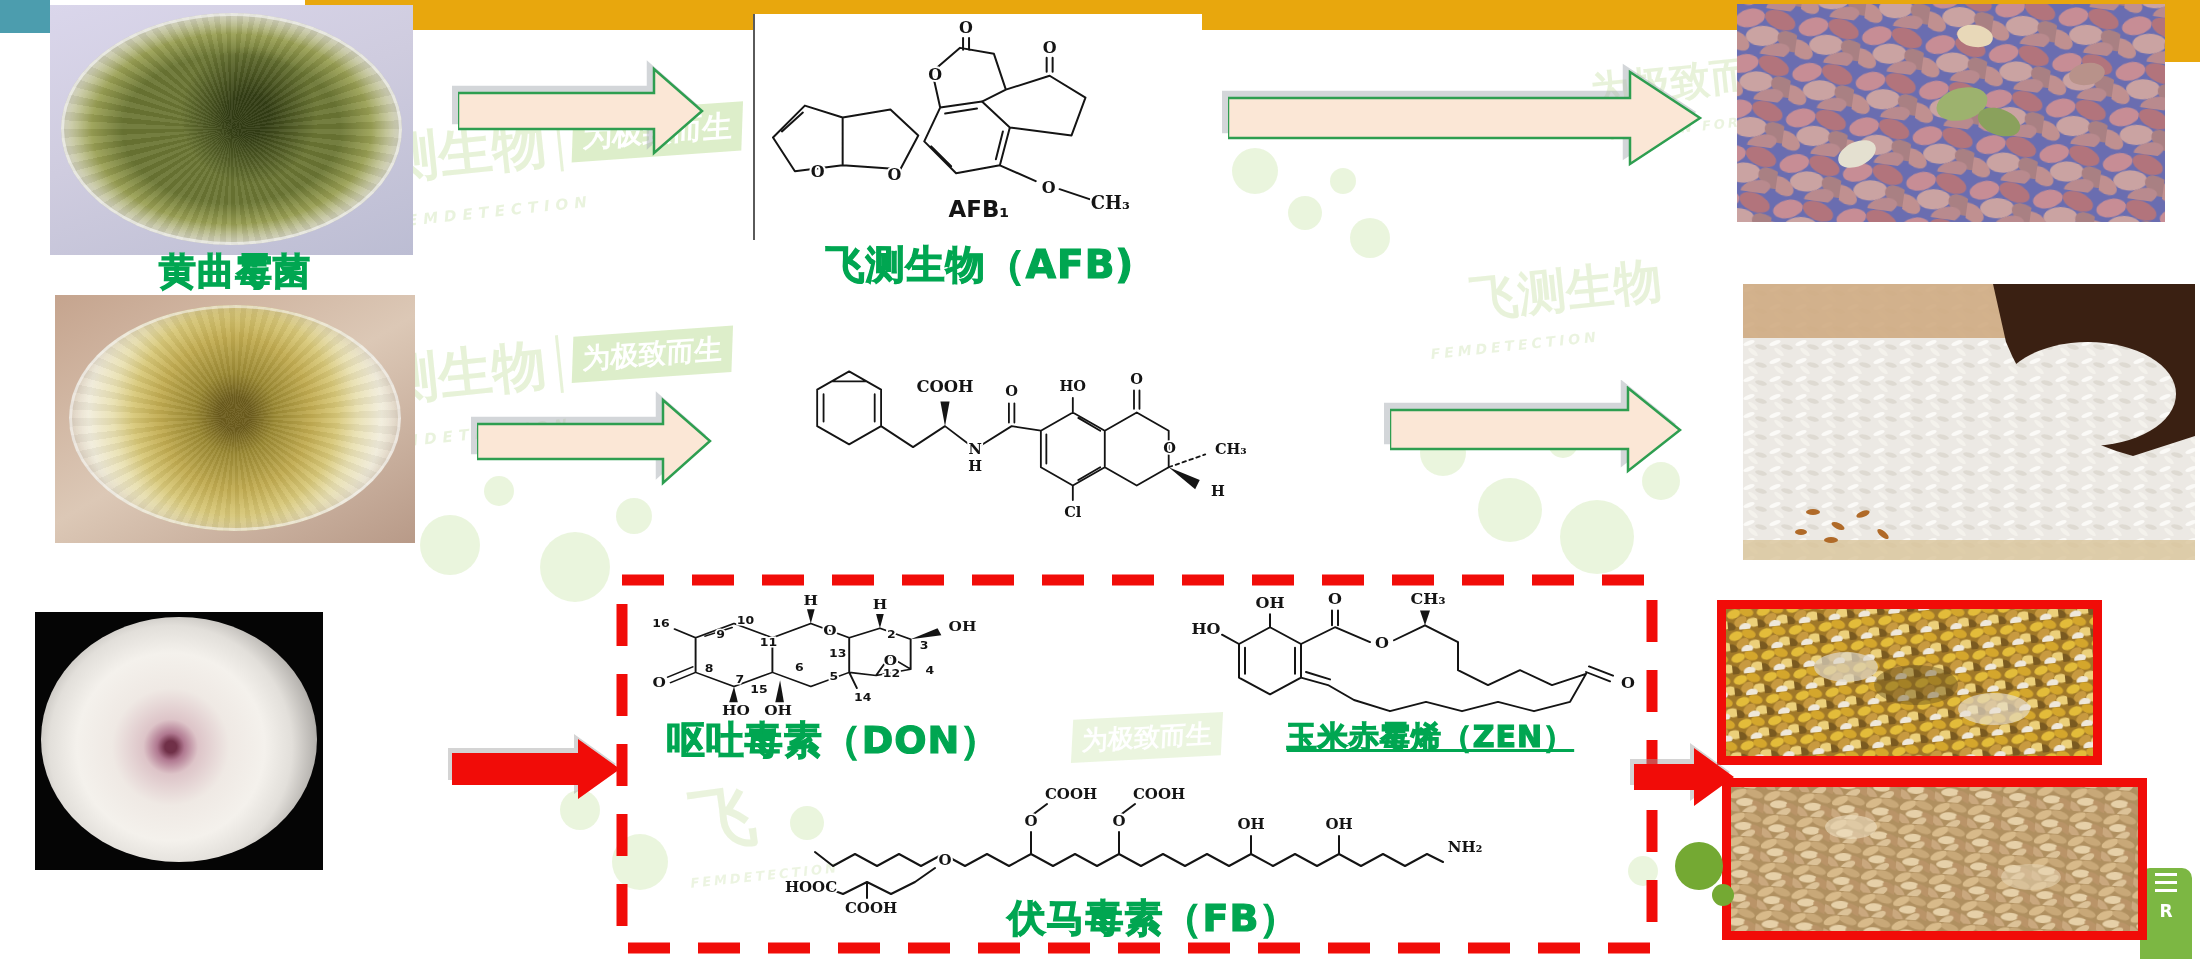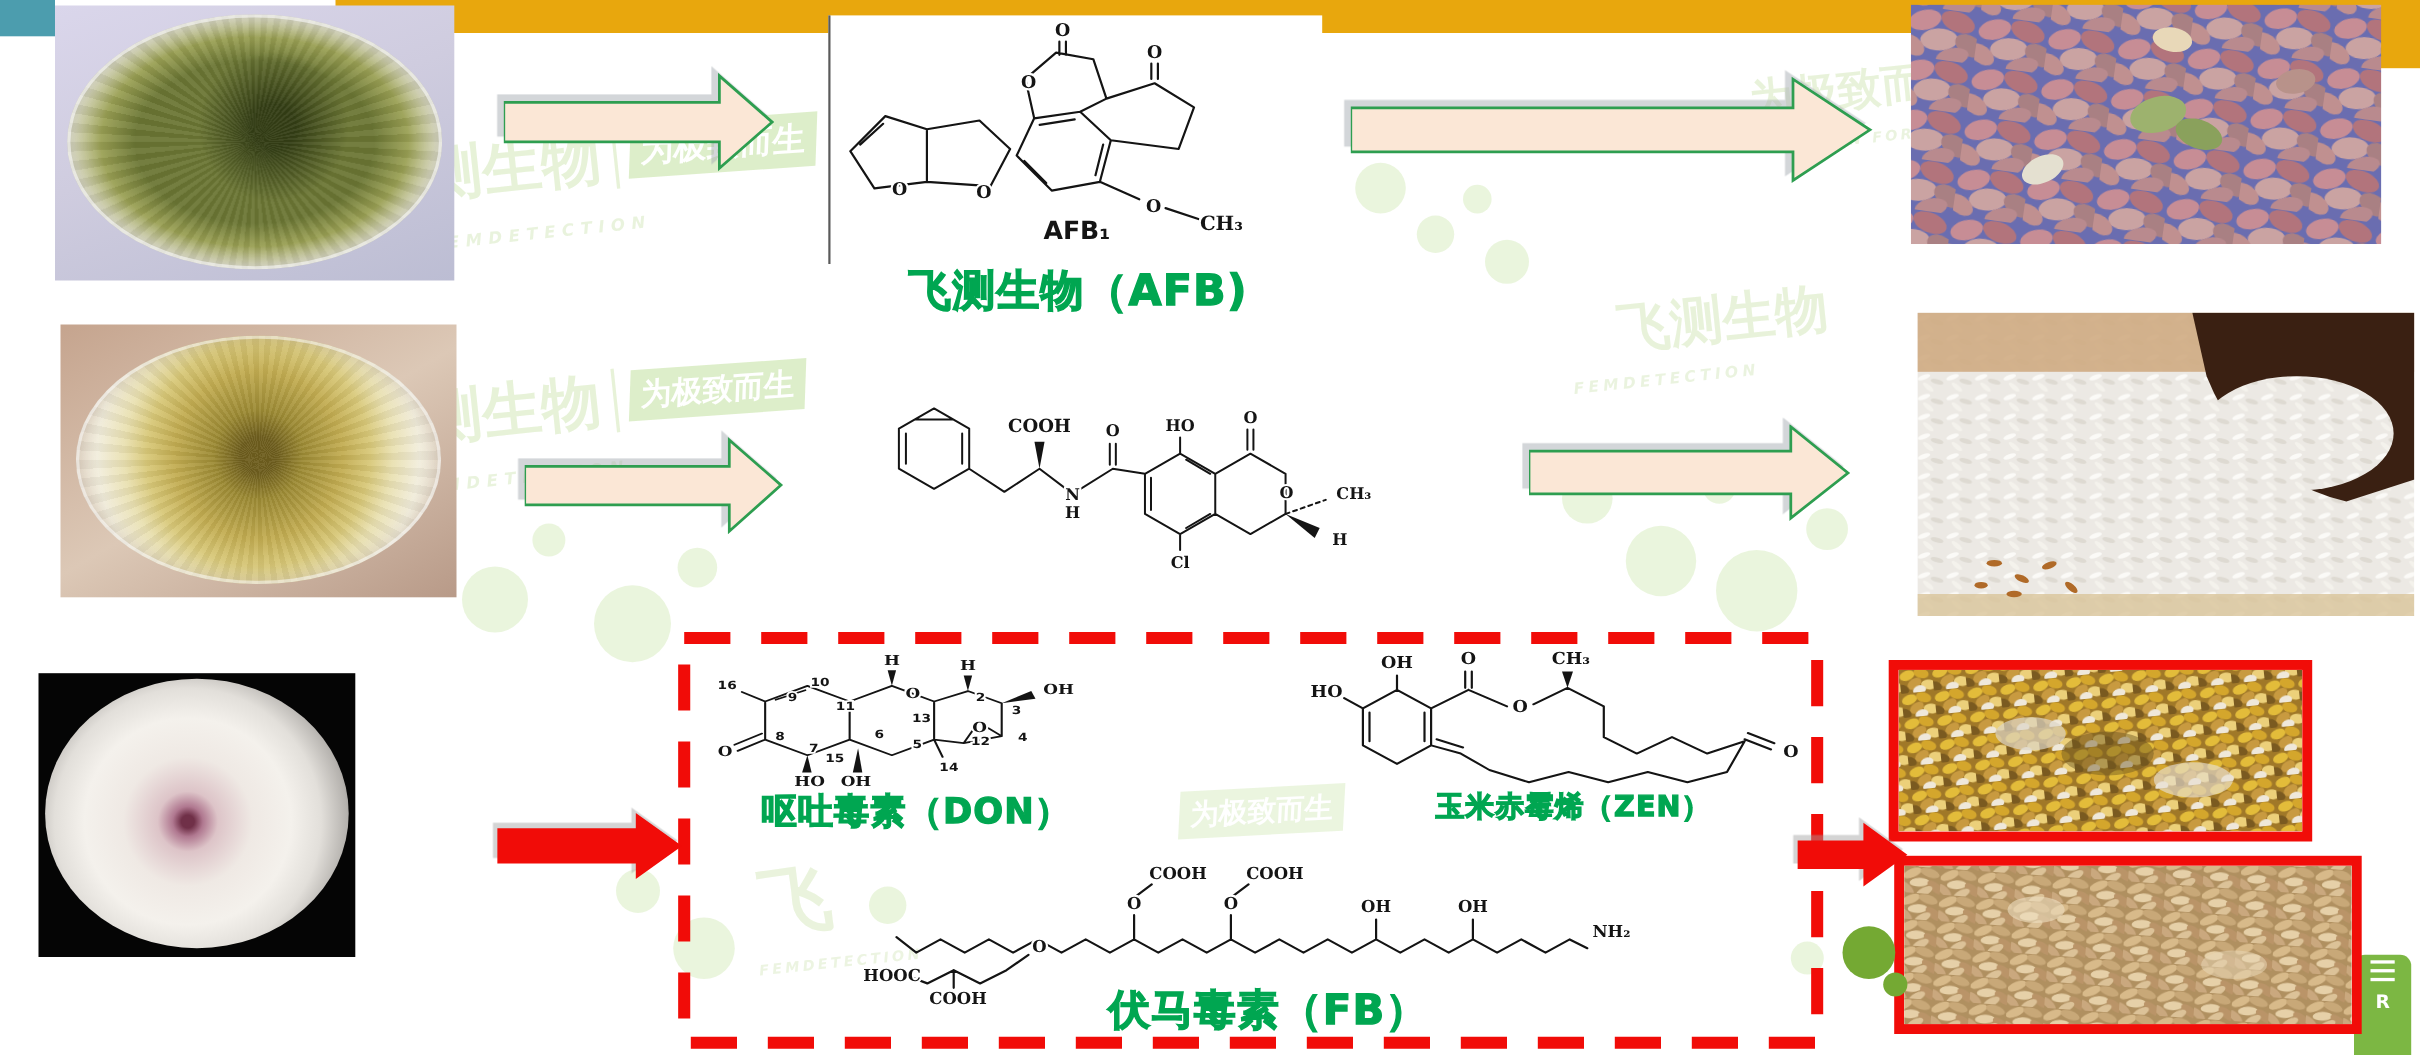--- a/index.html
+++ b/index.html
@@ -109,20 +109,21 @@
   <div class="wm-dot" style="left:1628px;top:856px;width:30px;height:30px;"></div>
 
   <div class="petri" style="left:50px;top:5px;width:363px;height:250px;background:linear-gradient(160deg,#dad6eb 0%,#cfccdf 45%,#bcbdd3 100%);">
     <div class="dish" style="left:3%;top:3%;right:3%;bottom:4%;
          background:
            repeating-conic-gradient(rgba(255,255,255,.06) 0 3deg, rgba(0,0,0,.05) 3deg 6deg),
            radial-gradient(circle at 55% 44%, rgba(15,25,0,.6) 0 9%, rgba(15,25,0,0) 30%),
            radial-gradient(ellipse at 50% 50%, #6b7634 0 45%, #9aa054 58%, #d9d9b8 68%, #efeee8 76%, #d8d7e4 90%, #c8c8da 100%);
          box-shadow:inset 0 0 0 3px rgba(255,255,255,.55), inset 0 0 20px rgba(110,110,135,.35);"></div>
   </div>
+  <div class="glabel" style="left:50px;top:252px;width:370px;font-size:37px;">黄曲霉菌</div>
 
   <svg class="arrow-svg" style="left:458px;top:66px;" width="246" height="90" viewBox="0 0 246 90">
     <polygon points="0,27 196,27 196,3 244,45 196,87 196,63 0,63"></polygon>
   </svg>
 
   <div class="plate" style="left:753px;top:14px;width:447px;height:226px;border-left:2px solid #5a5a5a;"></div>
   <svg class="struct" style="left:755px;top:20px;" width="443" height="204" viewBox="0 0 445 205">
     <path d="M18,118 L50,86 L88,98 L88,146 L40,152 Z M27,112 L48,93
              M88,98 L136,90 L164,116 L146,150 L88,146
              M170,122 L186,88 L228,82 L256,108 L246,146 L202,154 Z
@@ -281,21 +282,21 @@
       <text x="298" y="72" class="atom" style="font-size: 13px; font-family: &quot;DejaVu Sans&quot;, &quot;Liberation Sans&quot;, sans-serif;">3</text>
       <text x="304" y="104" class="atom" style="font-size: 13px; font-family: &quot;DejaVu Sans&quot;, &quot;Liberation Sans&quot;, sans-serif;">4</text>
       <text x="180" y="16" class="atom">H</text>
       <text x="252" y="22" class="atom">H</text>
       <text x="200" y="54" class="atom">O</text>
       <text x="263" y="93" class="atom">O</text>
       <text x="338" y="49" class="atom">OH</text>
       <text x="102" y="156" class="atom">HO</text>
       <text x="146" y="156" class="atom">OH</text>
     </svg>
-  <div class="glabel" style="left:608px;top:720px;width:450px;font-size:32px;text-align:center;">呕吐毒素（DON）</div>
+  <div class="glabel" style="left:608px;top:720px;width:450px;font-size:38px;text-align:center;">呕吐毒素（DON）</div>
 
   <svg class="struct" style="left:1190px;top:588px;" width="460" height="140" viewBox="0 0 460 150" preserveAspectRatio="none">
     <path d="M80,42 L111,60 L111,96 L80,114 L49,96 L49,60 Z
              M105,64 L105,92 M55,64 L55,92
              M80,42 L80,28 M49,60 L32,50
              M111,60 L145,42
              M142,40 L142,24 M148,40 L148,24
              M145,42 L180,58
              M204,56 L235,40
              M235,40 L268,58 L268,88 L298,104 L330,88 L362,104 L396,92
@@ -303,21 +304,21 @@
              M396,92 L380,122 L344,132 L308,122 L272,132 L236,122 L200,132 L164,120 L138,104 L111,96
              M140,98 L116,90"></path>
     <polygon class="wedge" points="235,40 230,24 240,24"></polygon>
   <text x="80" y="21" class="atom">OH</text>
       <text x="16" y="49" class="atom">HO</text>
       <text x="145" y="17" class="atom">O</text>
       <text x="192" y="64" class="atom">O</text>
       <text x="238" y="17" class="atom">CH₃</text>
       <text x="438" y="107" class="atom">O</text>
     </svg>
-  <div class="glabel" style="left:1198px;top:720px;width:465px;font-size:26px;">玉米赤霉烯（ZEN）</div>
+  <div class="glabel" style="left:1198px;top:720px;width:465px;font-size:30px;text-decoration:underline;">玉米赤霉烯（ZEN）</div>
 
   <svg class="struct" style="left:775px;top:770px;" width="745" height="145" viewBox="0 0 745 145">
     <path d="M40,82 L58,96 L80,84 L102,96 L124,84 L146,96 L168,84 L190,96 L212,84 L234,96 L256,84 L278,96 L300,84 L322,96 L344,84 L366,96 L388,84 L410,96 L432,84 L454,96 L476,84 L498,96 L520,84 L542,96 L564,84 L586,96 L608,84 L630,96 L652,84 L668,92
              M476,84 L476,66 M564,84 L564,66
              M256,84 L256,62 M256,46 L272,34
              M344,84 L344,62 M344,46 L360,34
              M52,118 L68,124 L92,112 L116,124 L140,112 L160,98
              M92,112 L92,128"></path>
   <text x="296" y="29" class="atom" style="font-size: 15px;">COOH</text>
       <text x="384" y="29" class="atom" style="font-size: 15px;">COOH</text>

